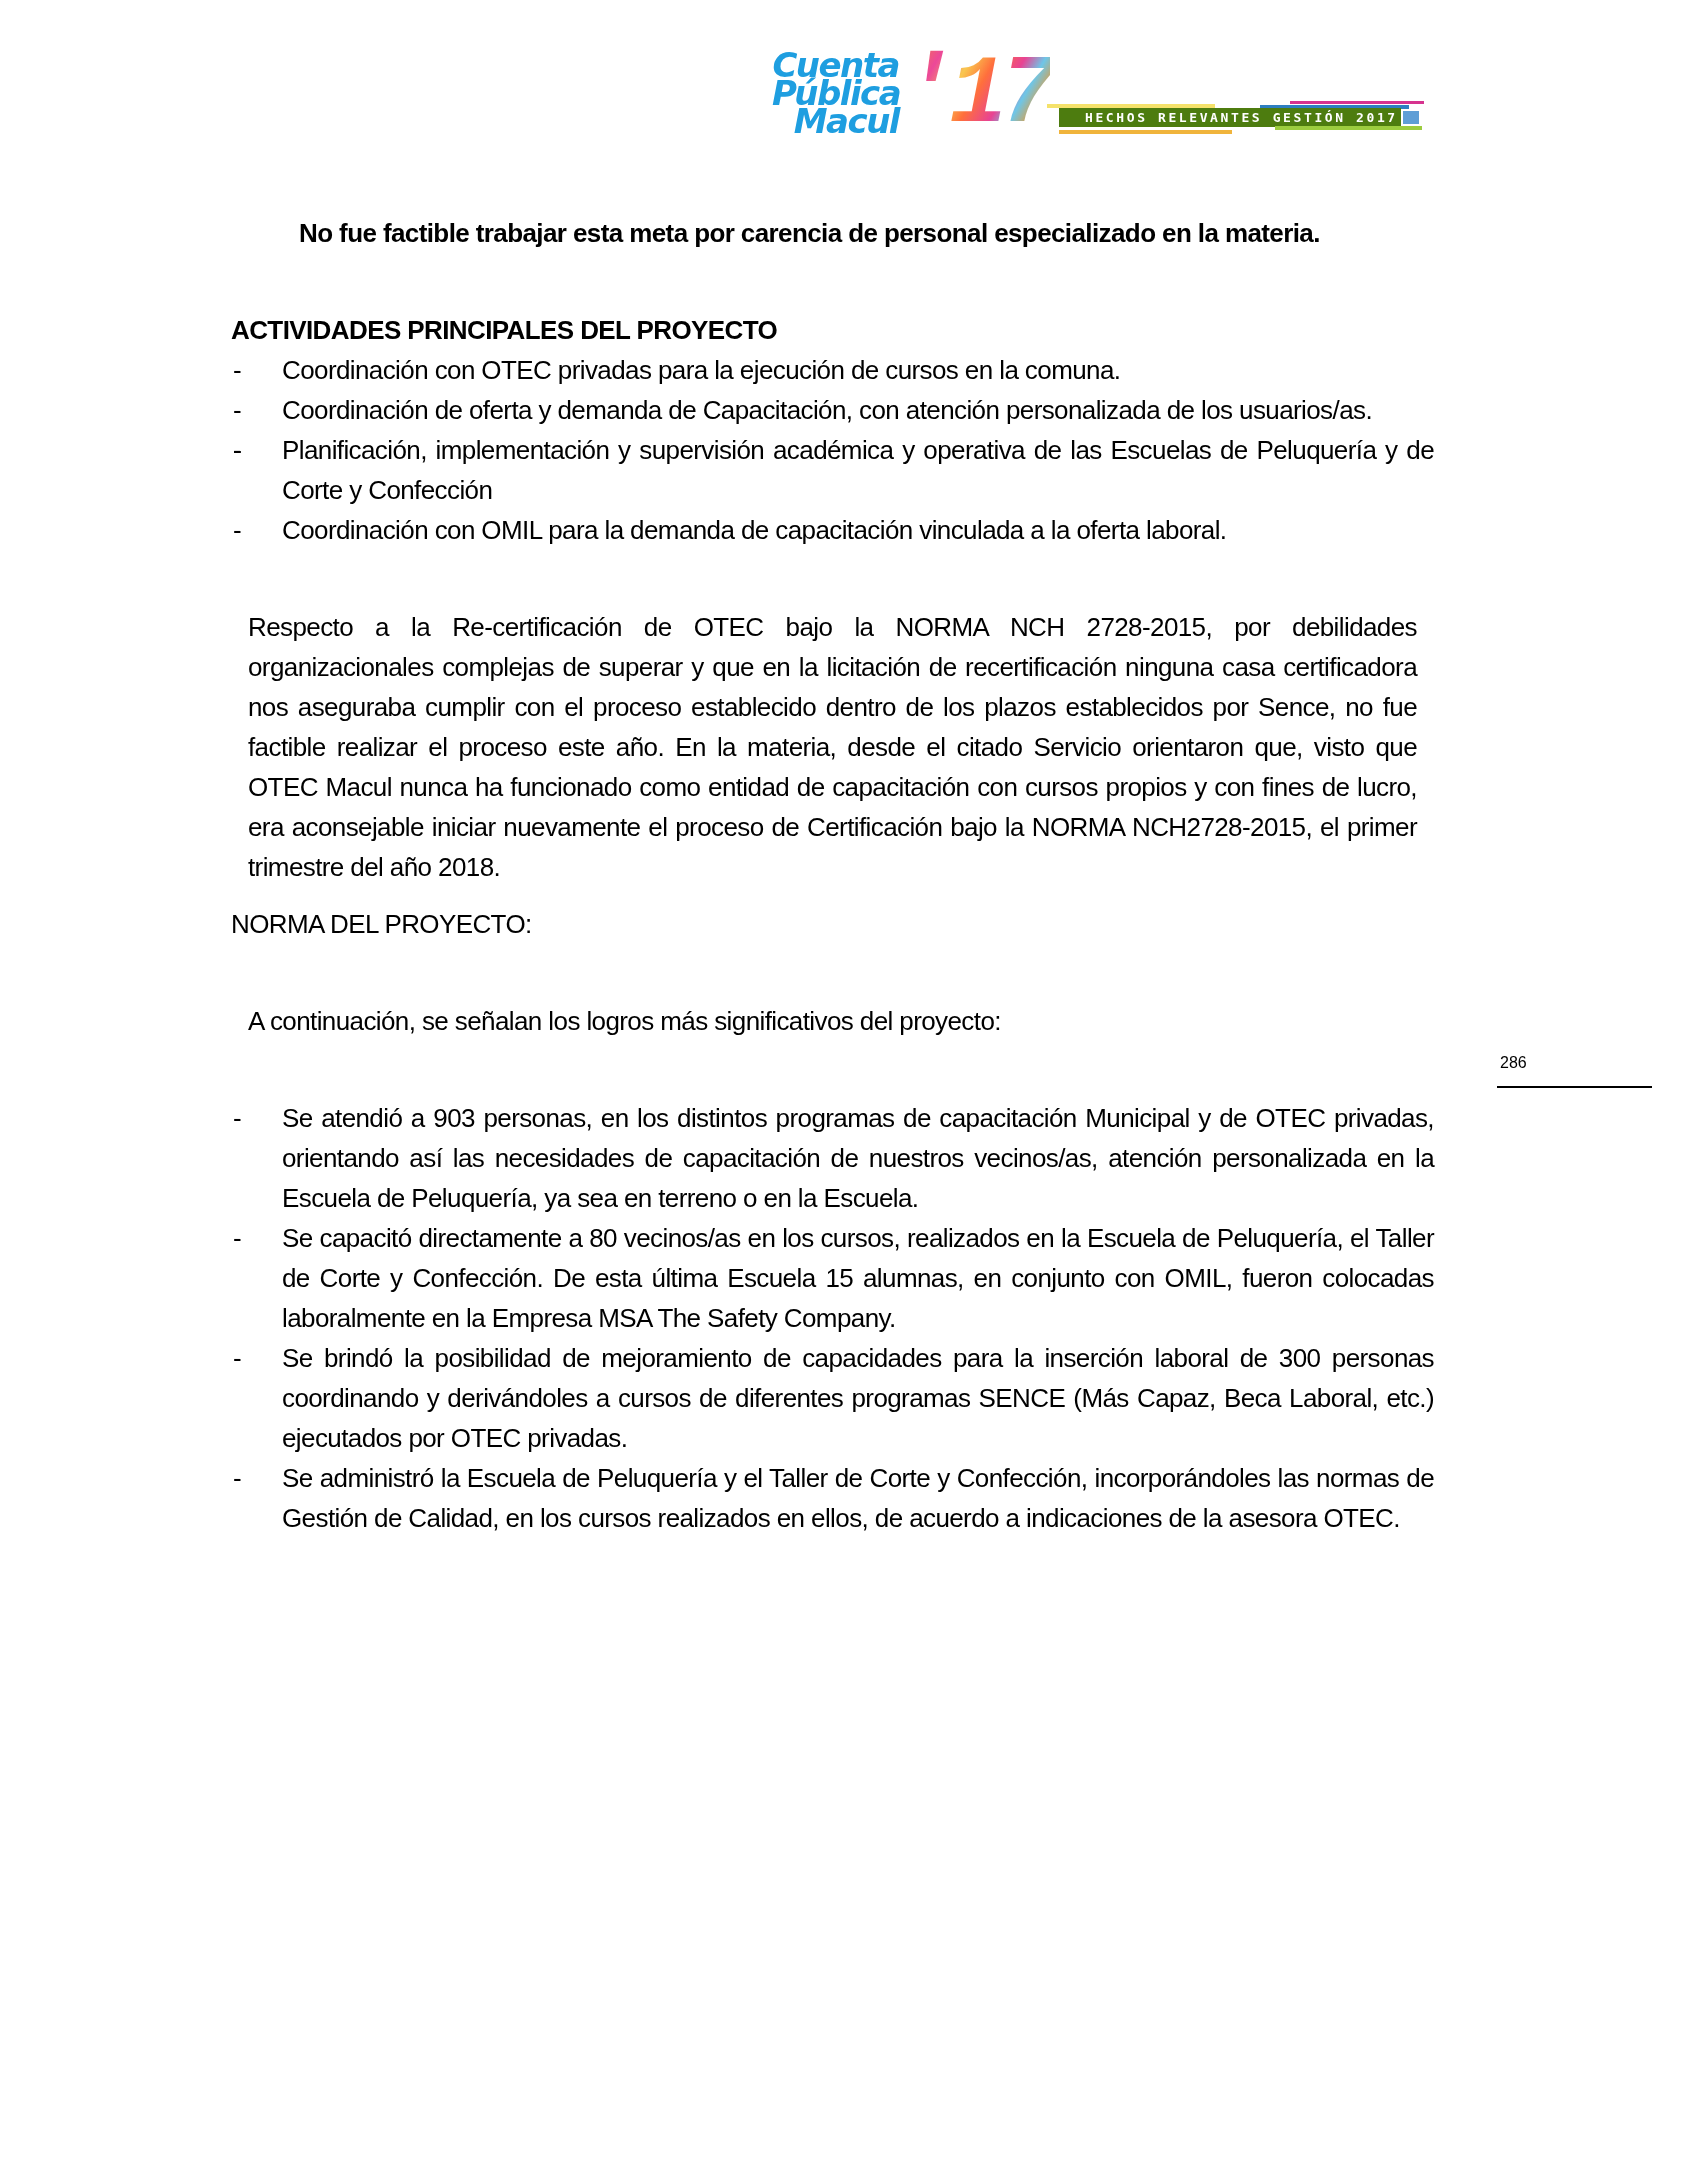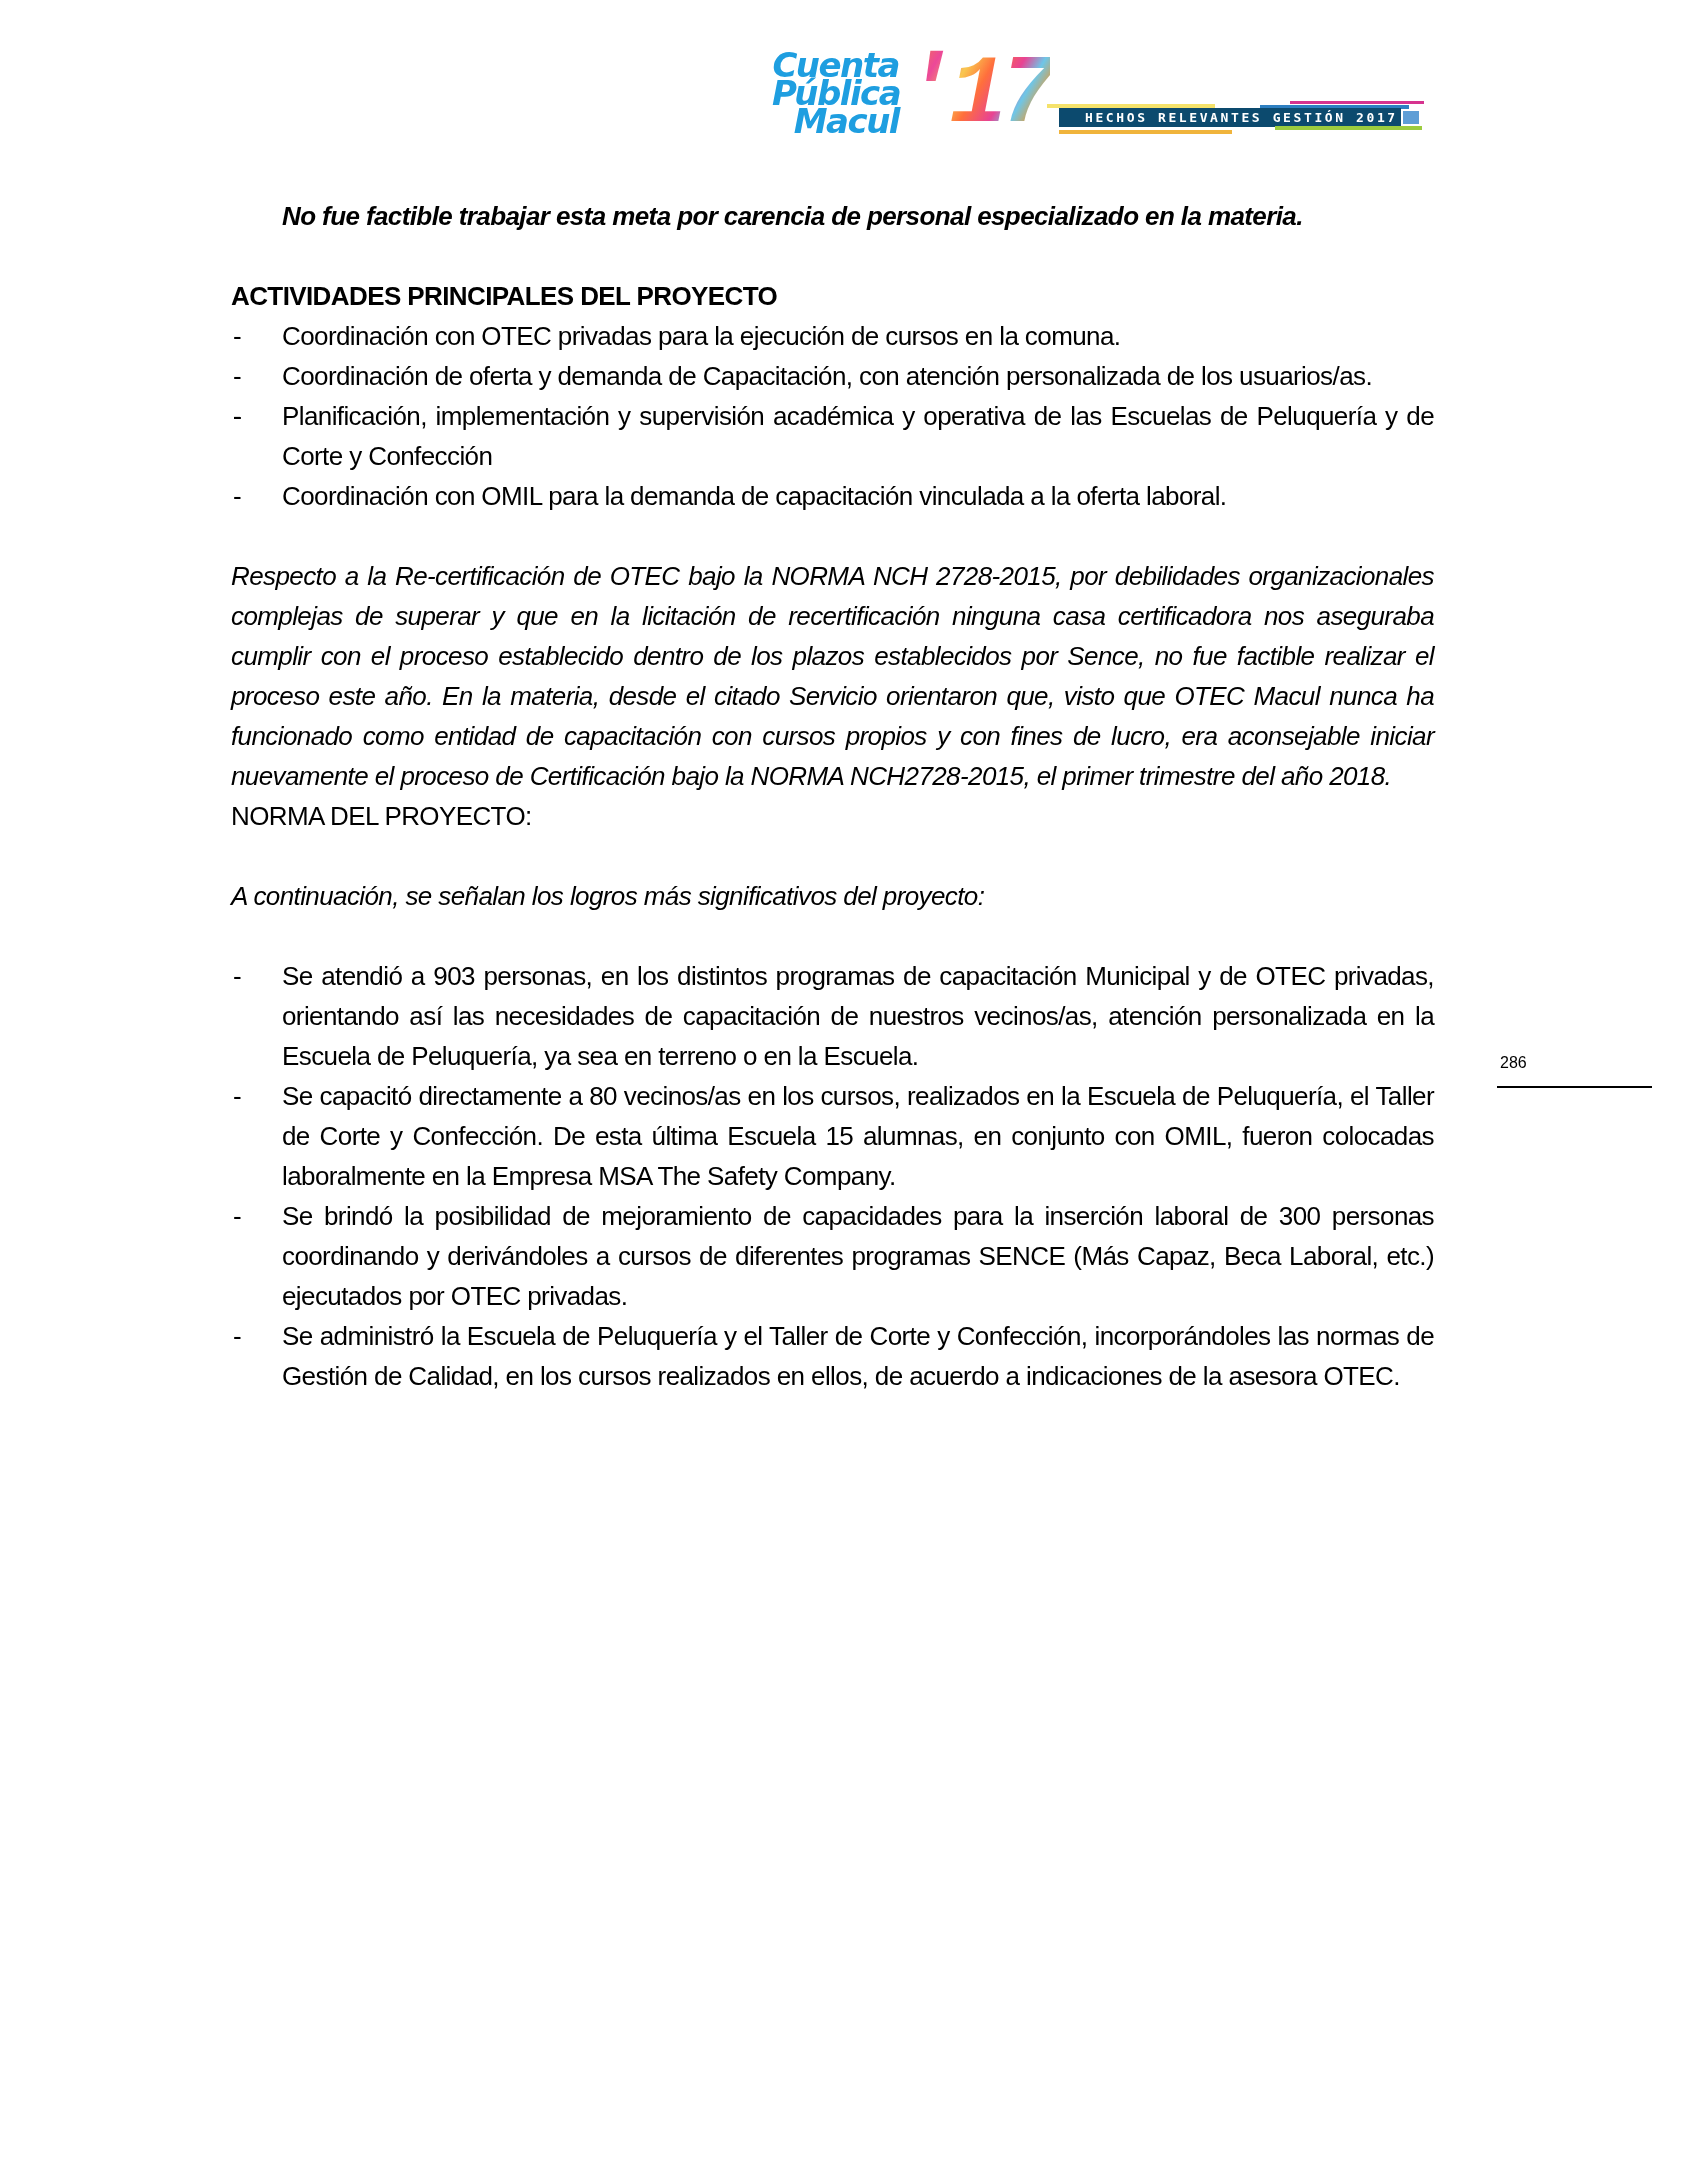--- a/index.html
+++ b/index.html
@@ -10,30 +10,30 @@
                font-family: "DejaVu Sans", sans-serif; font-weight: bold; font-style: italic;
                color: #1e9ee0; font-size: 34px; line-height: 28px; letter-spacing: -1.5px; }
   .logo-17 { position: absolute; left: 127px; top: -4px; font-family: Liberation Mono, monospace;
              font-weight: bold; font-style: italic; font-size: 97px; line-height: 97px; letter-spacing: -8px;
              background: linear-gradient(120deg, #f7941d 0%, #ec4899 22%, #f9c74f 38%, #ff6f3c 50%, #e84393 64%, #6ec6e8 74%, #f7941d 86%, #ec4899 100%);
              -webkit-background-clip: text; background-clip: text; color: transparent; }
   .banner { position: absolute; left: 1047px; top: 99px; width: 378px; height: 40px; }
   .bn-y1 { position: absolute; left: 0; top: 5px; width: 168px; height: 4px; background: #f5e26b; }
   .bn-m { position: absolute; left: 243px; top: 2px; width: 134px; height: 3px; background: #d6338f; }
   .bn-b2 { position: absolute; left: 213px; top: 6px; width: 149px; height: 4px; background: #2d7fc1; }
-  .bn-main { position: absolute; left: 12px; top: 9px; width: 342px; height: 19px; background: #0c4a6e;
+  .bn-main { position: absolute; left: 12px; top: 9px; width: 342px; height: 19px; background: #4d7c0f;
              color: #fff; font-family: "DejaVu Sans Mono", monospace; font-weight: bold;
              font-size: 13px; letter-spacing: 2.6px; line-height: 19px; text-indent: 26px; white-space: nowrap; }
   .bn-tail { position: absolute; left: 356px; top: 12px; width: 16px; height: 13px; background: #5e9ed6; }
   .bn-g { position: absolute; left: 228px; top: 27px; width: 147px; height: 4px; background: #9ccc3f; }
   .bn-o { position: absolute; left: 12px; top: 31px; width: 173px; height: 4px; background: #f0b43c; }
 
   .content { position: absolute; left: 231px; top: 196px; width: 1203px; font-size: 26px;
              line-height: 40px; letter-spacing: -0.6px; }
-  .p { margin: 0; text-align: justify; font-style: italic; }
+  .p { margin: 17px; text-align: justify; }
   .bold-block { padding-left: 51px; font-weight: bold; }
   .gap { height: 40px; }
   .heading { font-weight: normal; margin: 0; }
   ul.dash { list-style: none; margin: 0; padding: 0; }
   ul.dash li { position: relative; padding-left: 51px; text-align: justify; }
   ul.dash li .dash-mark { position: absolute; left: 2px; top: 0; }
   .pagenum { position: absolute; left: 1500px; top: 1051px; font-size: 16px; line-height: 24px; }
   .pageline { position: absolute; left: 1497px; top: 1086px; width: 155px; height: 2px; background: #000; }
 </style>
 </head>

